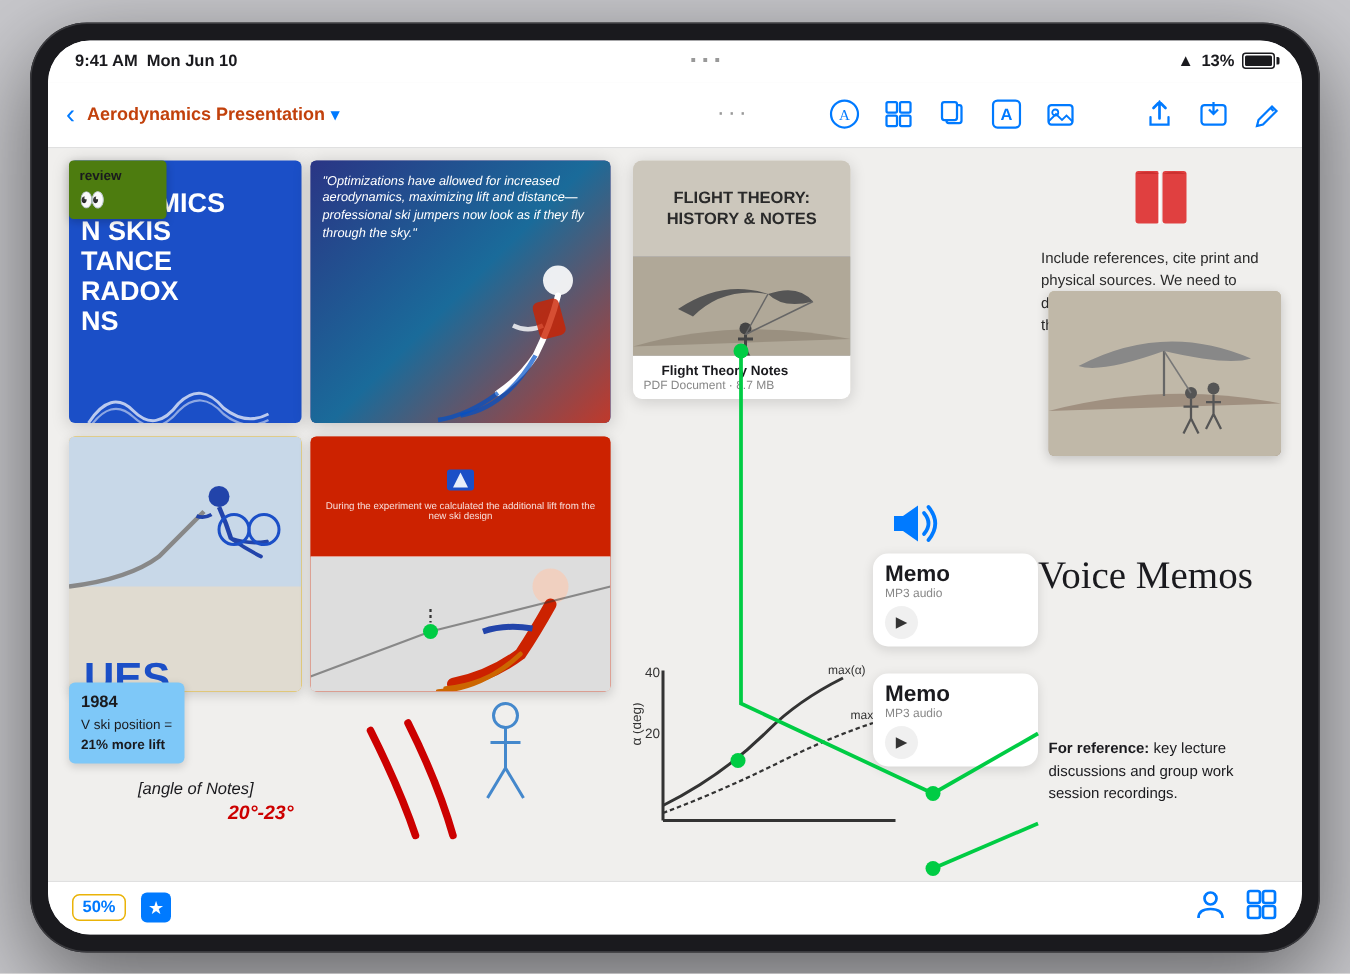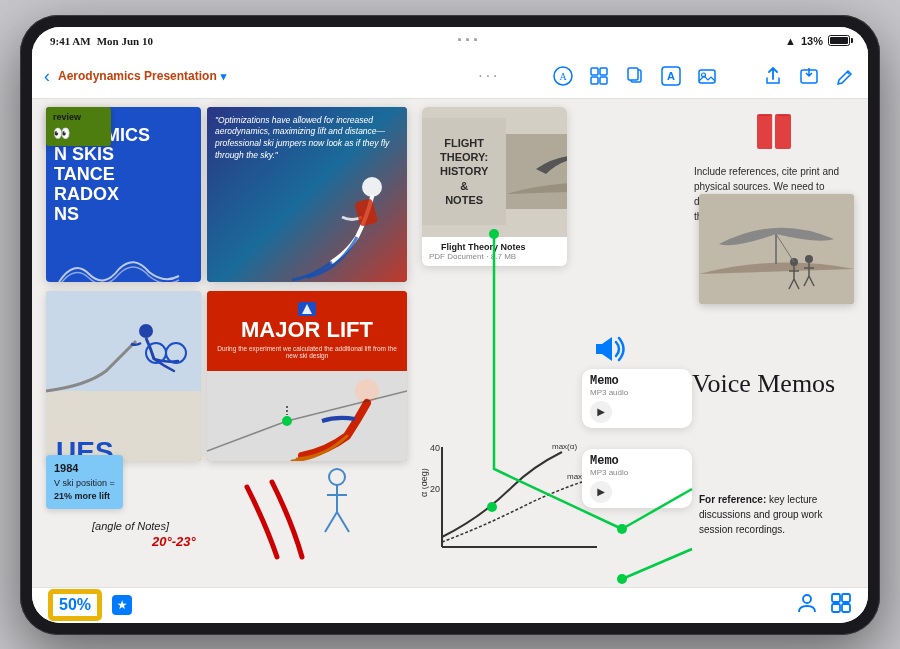--- a/index.html
+++ b/index.html
@@ -38,21 +38,21 @@
       background: white;
       display: flex;
       align-items: center;
       justify-content: space-between;
       padding: 0 18px;
       font-size: 11px;
       font-weight: 600;
       color: #1a1a1e;
       flex-shrink: 0;
     }
-    .status-left { display: flex; gap: 6px; align-items: center; font-family: Liberation Serif, serif; }
+    .status-left { display: flex; gap: 6px; align-items: center; }
     .status-right { display: flex; gap: 5px; align-items: center; font-size: 11px; }
     .battery {
       width: 22px; height: 11px;
       border: 1.5px solid #1a1a1e;
       border-radius: 2.5px;
       position: relative;
       display: flex; align-items: center;
     }
     .battery::after {
       content: '';
@@ -207,20 +207,21 @@
       background: #e8e5de;
       border-radius: 6px;
       overflow: hidden;
       box-shadow: 0 2px 10px rgba(0,0,0,0.15);
     }
     .pdf-cover {
       width: 100%;
       height: 130px;
       background: #d4cfc5;
       display: flex;
+      flex-direction: column;
       align-items: center;
       justify-content: center;
       position: relative;
     }
     .pdf-cover-title {
       font-size: 11px;
       font-weight: 800;
       text-align: center;
       color: #2a2a2a;
       line-height: 1.3;
@@ -329,21 +330,21 @@
       box-shadow: 0 2px 6px rgba(0,0,0,0.15);
     }
     .voice-memo-card {
       background: white;
       border-radius: 10px;
       padding: 5px 8px;
       width: 110px;
       box-shadow: 0 2px 8px rgba(0,0,0,0.12);
       margin-bottom: 6px;
     }
-    .vm-label { font-size: 12px; font-weight: 600; color: #1a1a1e; font-family: Liberation Mono, monospace; }
+    .vm-label { font-size: 15px; font-weight: 600; color: #1a1a1e; }
     .vm-sub { font-size: 8px; color: #888; margin-bottom: 4px; }
     .vm-play {
       width: 22px; height: 22px;
       background: #f0f0f0;
       border-radius: 50%;
       display: flex; align-items: center; justify-content: center;
       font-size: 10px;
       color: #333;
     }
 
@@ -363,24 +364,24 @@
       border-top: 1px solid #e0e0e0;
       display: flex;
       align-items: center;
       justify-content: space-between;
       padding: 0 16px;
       flex-shrink: 0;
     }
     .bb-left { display: flex; align-items: center; gap: 10px; font-size: 13px; color: #007aff; }
     .bb-zoom {
       background: white;
-      border: 5px solid #eab308;
+      border: 1px solid #eab308;
       border-radius: 5px;
       padding: 2px 6px;
-      font-size: 16px;
+      font-size: 11px;
       color: #007aff;
       font-weight: 600;
     }
     .bb-star {
       width: 20px; height: 20px;
       background: #007aff;
       border-radius: 4px;
       display: flex; align-items: center; justify-content: center;
       font-size: 12px;
       color: white;
@@ -633,21 +634,20 @@
         <div class="major-top">
           <div style="display:flex;align-items:center;gap:4px;margin-bottom:3px;">
             <div style="display:flex;gap:2px;">
               <div style="width:18px;height:14px;background:#1b4fc7;border-radius:2px;display:flex;align-items:center;justify-content:center;">
                 <svg viewBox="0 0 18 14" width="18" height="14">
                     <path d="M9 2 L4 12 L14 12 Z" fill="white" opacity="0.9"></path>
                   </svg>
               </div>
             </div>
           </div>
-          <div class="major-title">MAJOR LIFT</div>
           <div class="major-body">During the experiment we calculated the additional lift from the new ski design</div>
         </div>
         <div class="major-bottom">
           
           <svg width="200" height="90" viewBox="0 0 200 90">
             <rect width="200" height="90" fill="#ddd"></rect>
 
             <circle cx="160" cy="20" r="12" fill="#f0d0c0"></circle>
             <path d="M160 32 Q150 50 140 65 Q120 80 95 85" stroke="#cc2200" stroke-width="8" fill="none" stroke-linecap="round"></path>
             <path d="M148 48 Q130 45 115 50" stroke="#2244aa" stroke-width="4" fill="none"></path>

